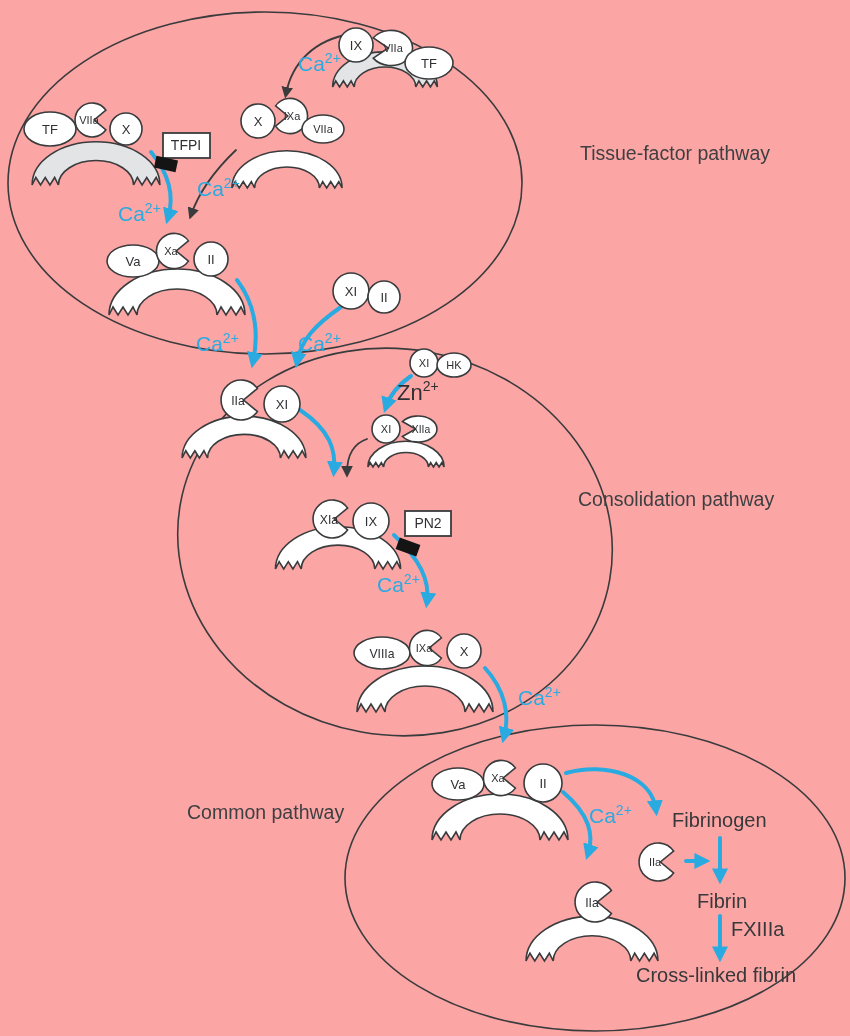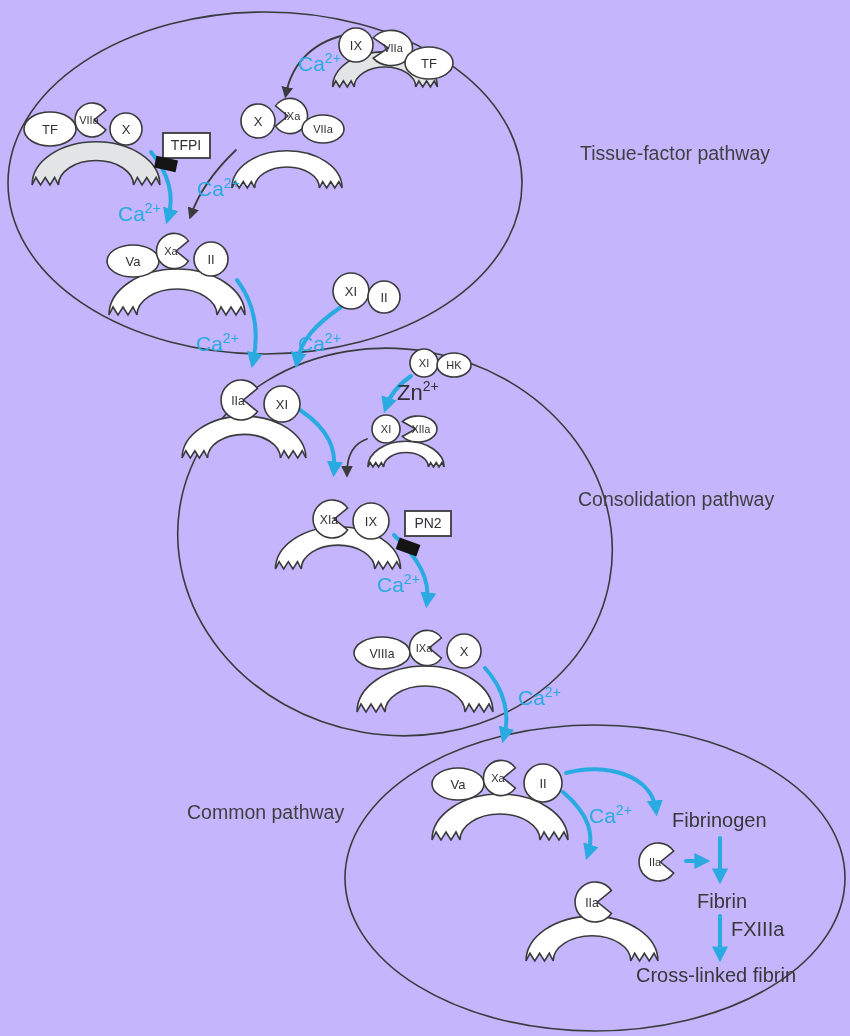--- a/index.html
+++ b/index.html
@@ -1,16 +1,16 @@
 <!DOCTYPE html>
 <html><head>
 <meta charset="utf-8">
 <style>
   html,body{margin:0;padding:0;background:#ffffff;}
-  .stage{width:850px;height:1036px;position:relative;background:#c4b5fd;overflow:hidden;}
+  .stage{width:850px;height:1036px;position:relative;background:#fca5a5;overflow:hidden;}
   svg{font-family:"Liberation Sans", sans-serif;}
   .boundary{fill:none;stroke:#3a3b3d;stroke-width:1.6;}
   .archgray{fill:#e3e4e6;stroke:#3a3b3d;stroke-width:1.6;}
   .archwhite{fill:#ffffff;stroke:#3a3b3d;stroke-width:1.6;}
   .node{fill:#ffffff;stroke:#3a3b3d;stroke-width:1.6;}
   .pac{fill:#ffffff;stroke:#3a3b3d;stroke-width:1.6;}
   .nlbl{fill:#2f3033;text-anchor:middle;}
   .t13{font-size:13px;} .t12{font-size:12.2px;} .t11{font-size:11px;} .t10{font-size:10.4px;}
   .ca{font-size:21px;fill:#29abe2;}
   .casup{font-size:14px;}

